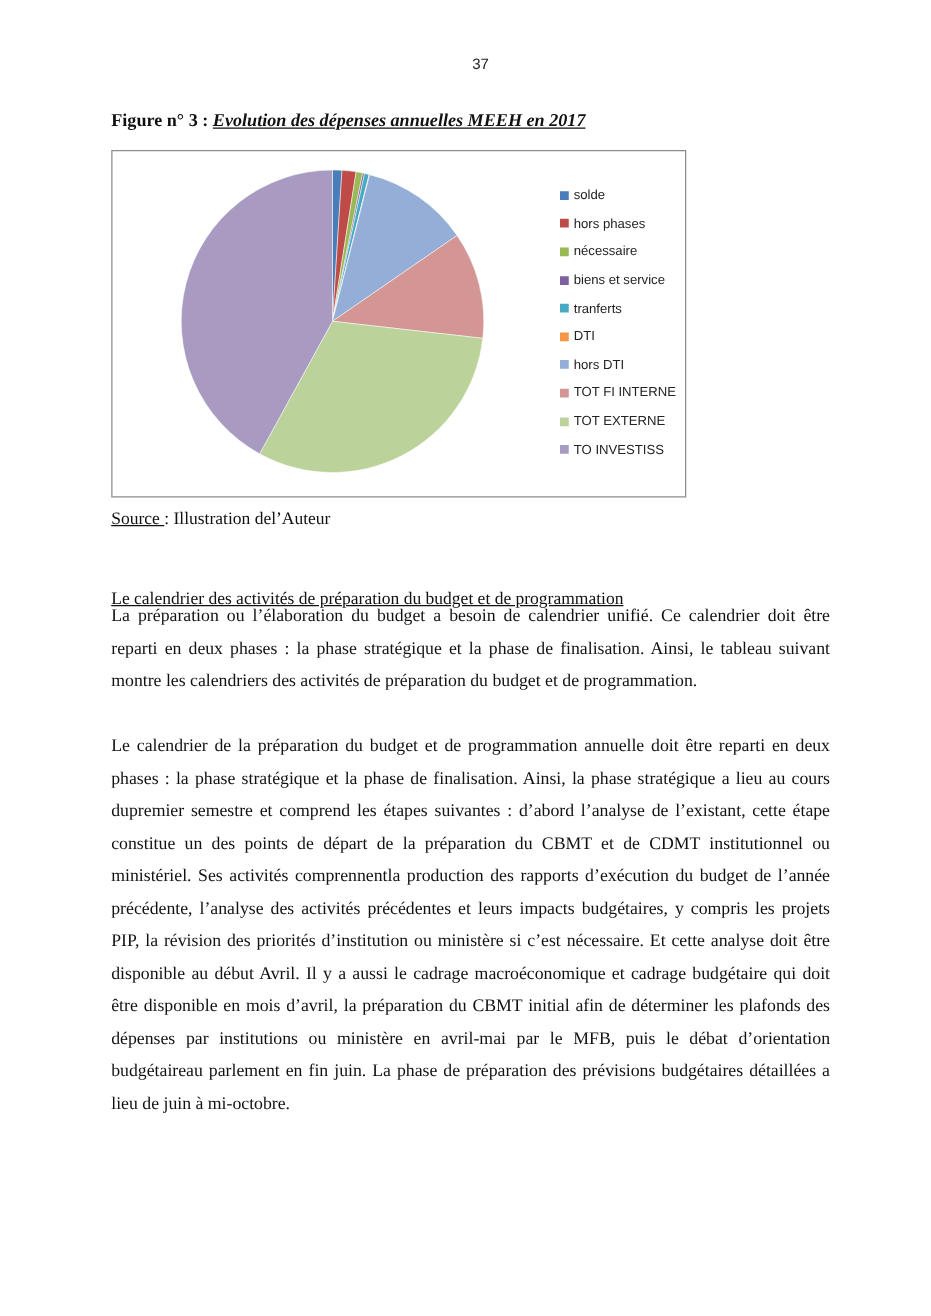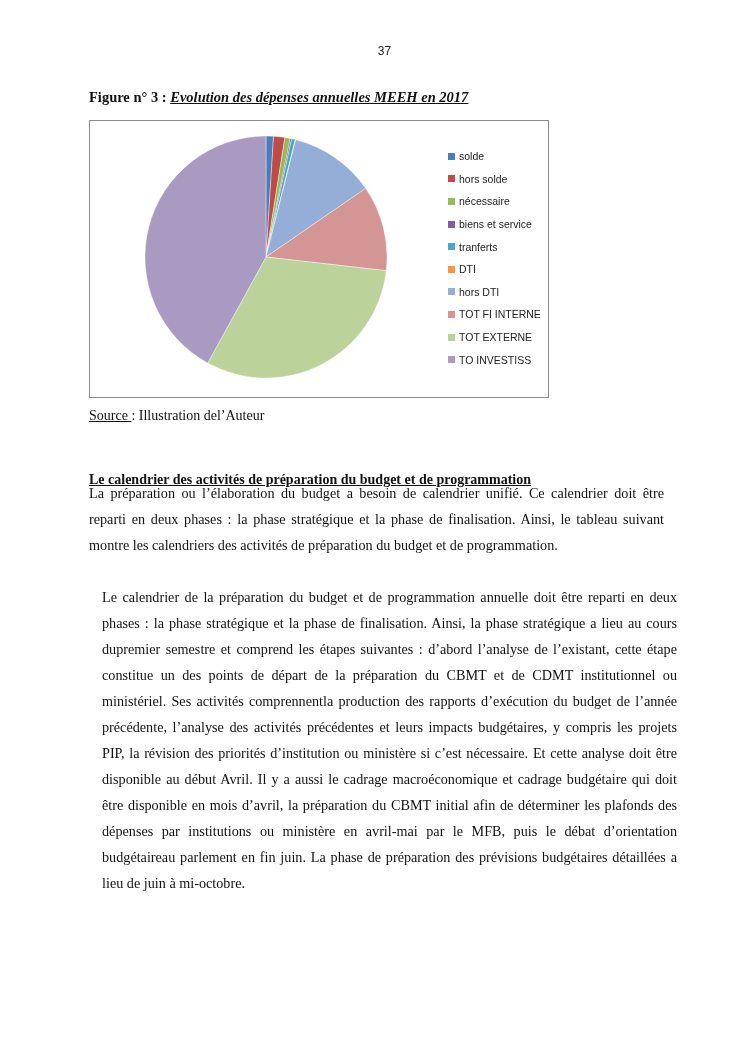--- a/index.html
+++ b/index.html
@@ -11,26 +11,26 @@
   .fig-caption .title { font-style:italic; text-decoration:underline; }
   .chart-box { position:absolute; top:120px; left:89px; width:460px; height:278px;
                border:1px solid #8c8c8c; box-sizing:border-box; background:#fff; }
   .chart-box svg.pie { position:absolute; left:52px; top:12px; }
   .legend { position:absolute; left:358px; top:24px; font-family:"Liberation Sans", sans-serif;
             font-size:10.5px; color:#222; }
   .legend-item { display:flex; align-items:center; height:22.6px; white-space:nowrap; }
   .legend-swatch { width:7px; height:7px; margin-right:4px; display:inline-block; }
   .source { position:absolute; top:408px; left:89px; font-size:14px; font-weight:normal; white-space:nowrap; }
   .source .src-label { text-decoration:underline; }
-  .section-heading { position:absolute; top:472px; left:89px; font-size:14px; font-weight:bold;
+  .section-heading { position:absolute; top:472px; left:89px; font-size:14px; font-weight:normal;
                      text-decoration:underline; white-space:nowrap; }
   .para { position:absolute; left:89px; width:575px; font-size:14.2px; line-height:26px;
           text-align:justify; }
   .para1 { top:480px; }
-  .para2 { top:584px;margin-left:13px; }
+  .para2 { top:584px; }
 </style>
 </head>
 <body>
 
 <div class="page-number">37</div>
 
 <div class="fig-caption">
   <span>Figure n° 3 : </span><span class="title">Evolution des dépenses annuelles MEEH en 2017</span>
 </div>
 
@@ -47,21 +47,21 @@
       <path d="M124,124 L244.226968572921,137.65562256969127 A121,121 0 0 1 65.70780543369249,230.0331082853075 Z" fill="#bbd39b" stroke="#ffffff" stroke-width="0.4"></path>
       <path d="M124,124 L65.70780543369249,230.0331082853075 A121,121 0 0 1 123.99999999999997,3 Z" fill="#a99ac1" stroke="#ffffff" stroke-width="0.4"></path>
     </svg>
   <div class="legend">
       <div class="legend-item">
         <span class="legend-swatch" style="background: rgb(74, 126, 187);"></span>
         <span>solde</span>
       </div>
       <div class="legend-item">
         <span class="legend-swatch" style="background: rgb(190, 75, 72);"></span>
-        <span>hors solde</span>
+        <span>hors phases</span>
       </div>
       <div class="legend-item">
         <span class="legend-swatch" style="background: rgb(152, 185, 84);"></span>
         <span>nécessaire</span>
       </div>
       <div class="legend-item">
         <span class="legend-swatch" style="background: rgb(125, 96, 160);"></span>
         <span>biens et service</span>
       </div>
       <div class="legend-item">

